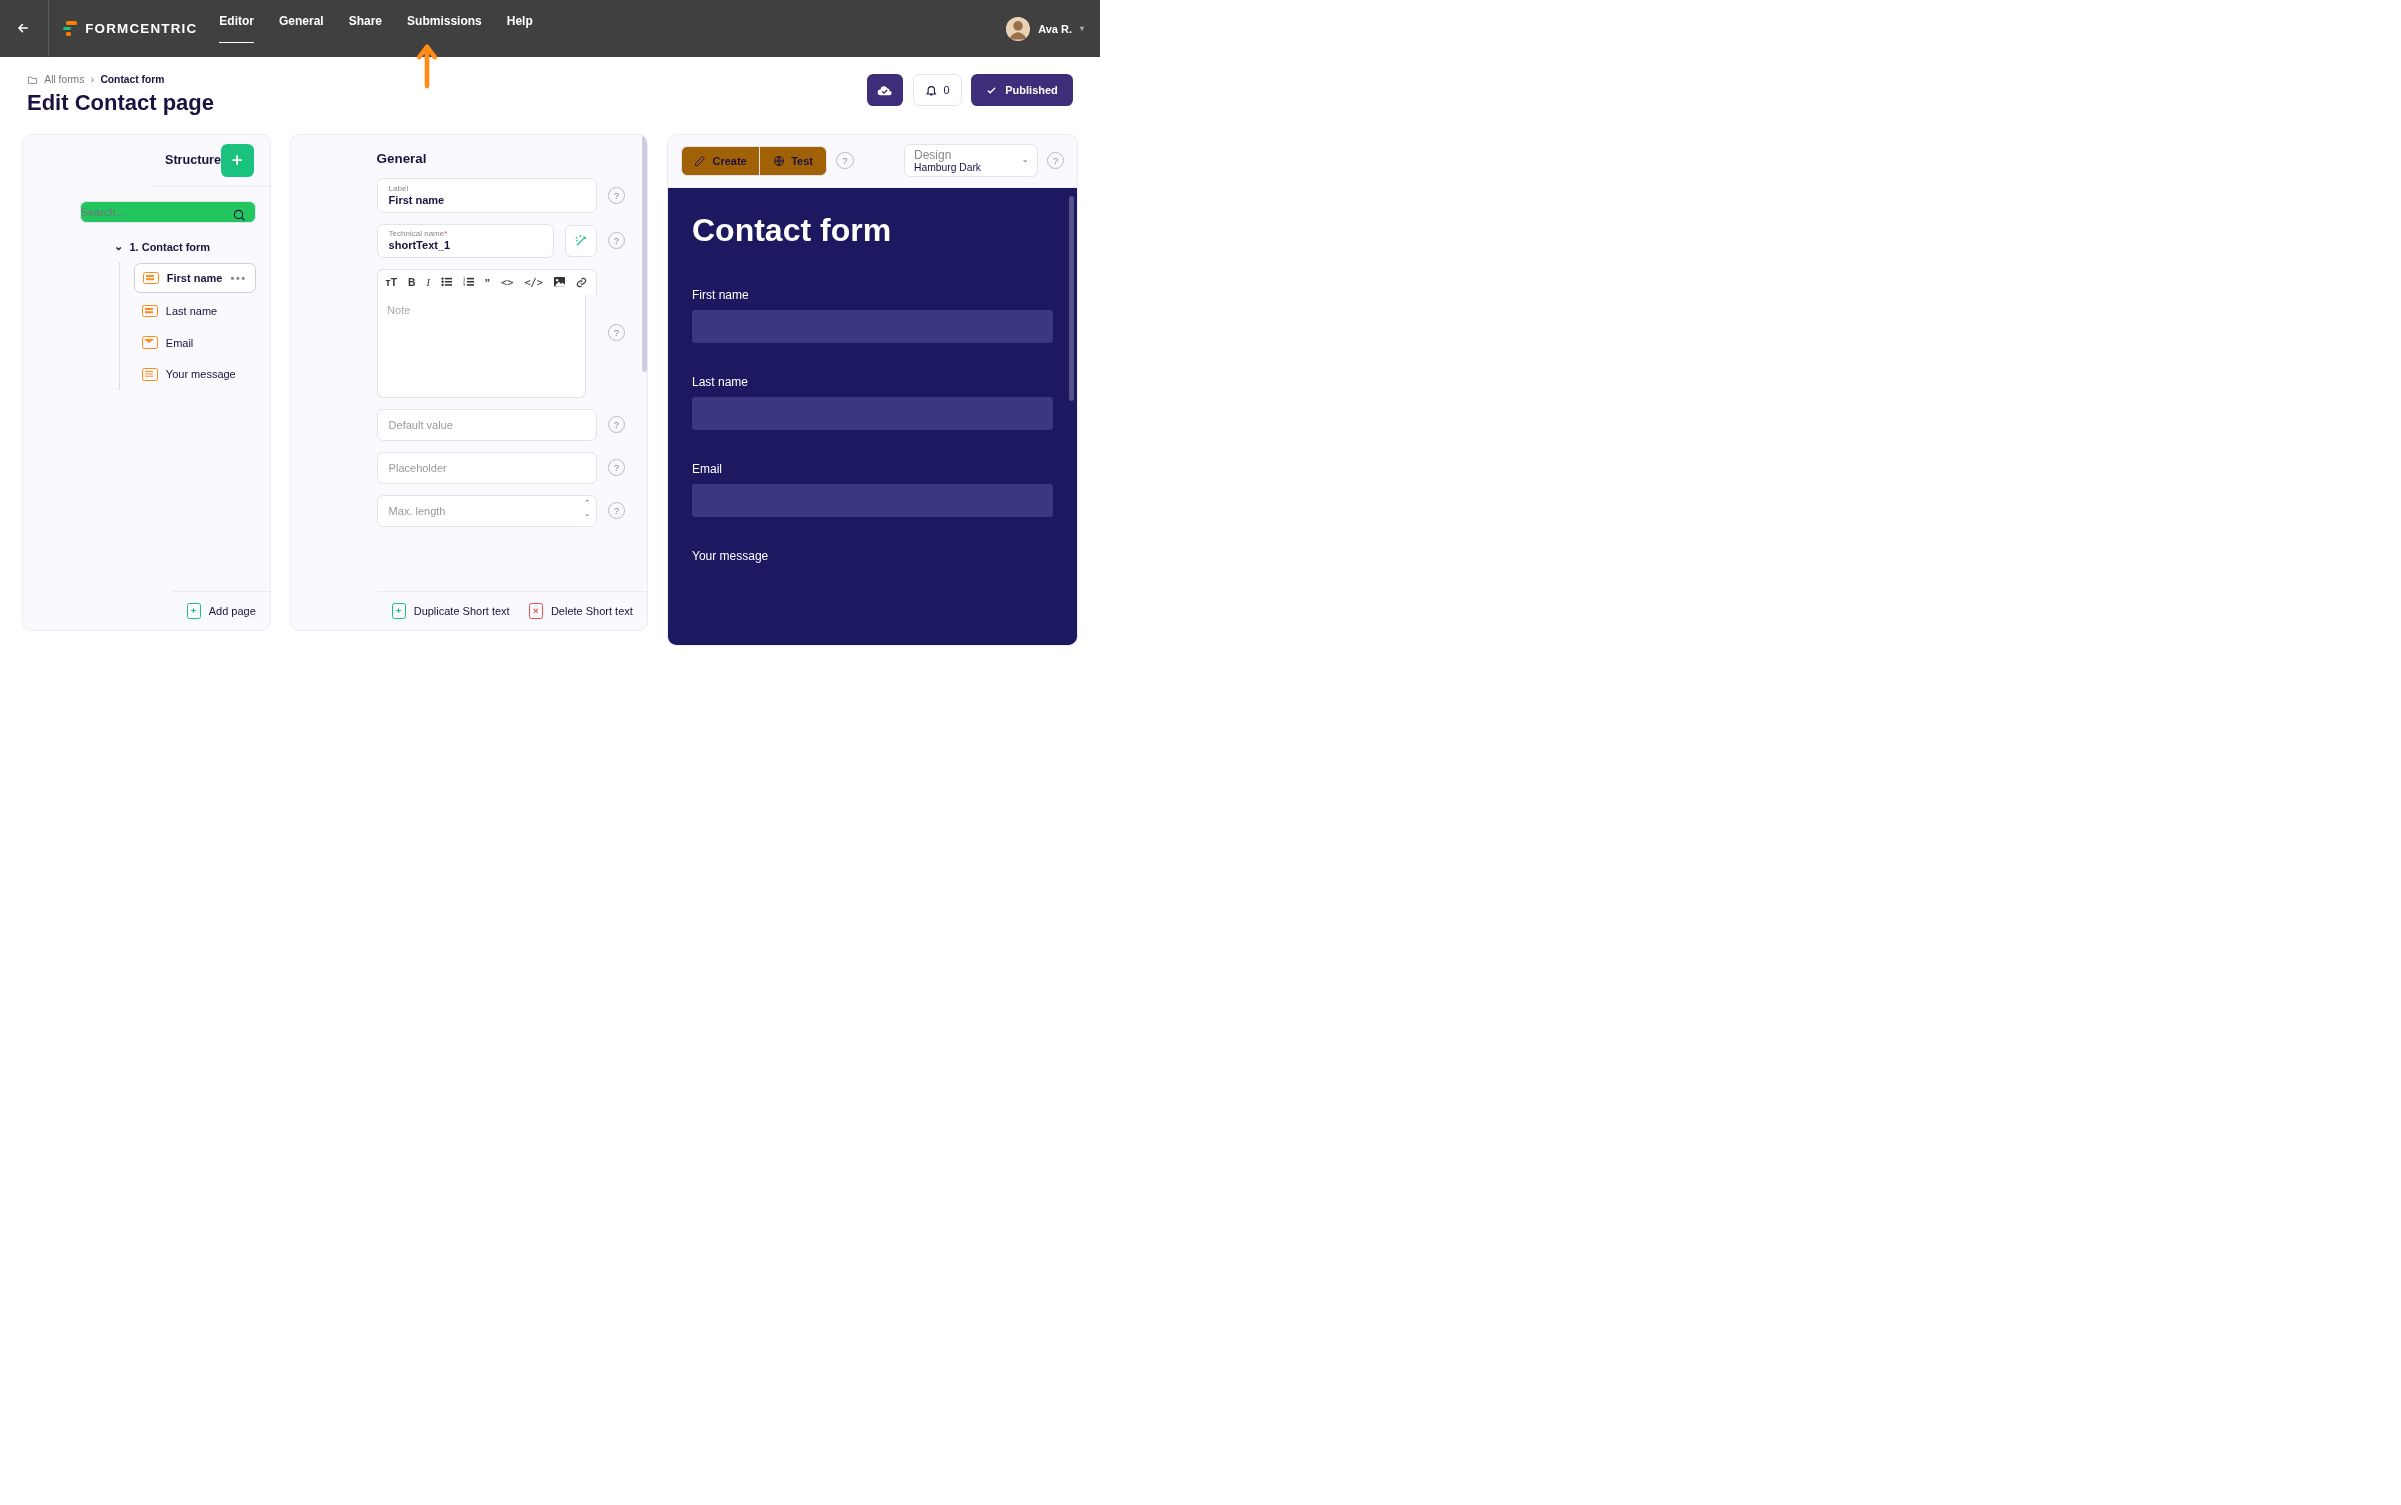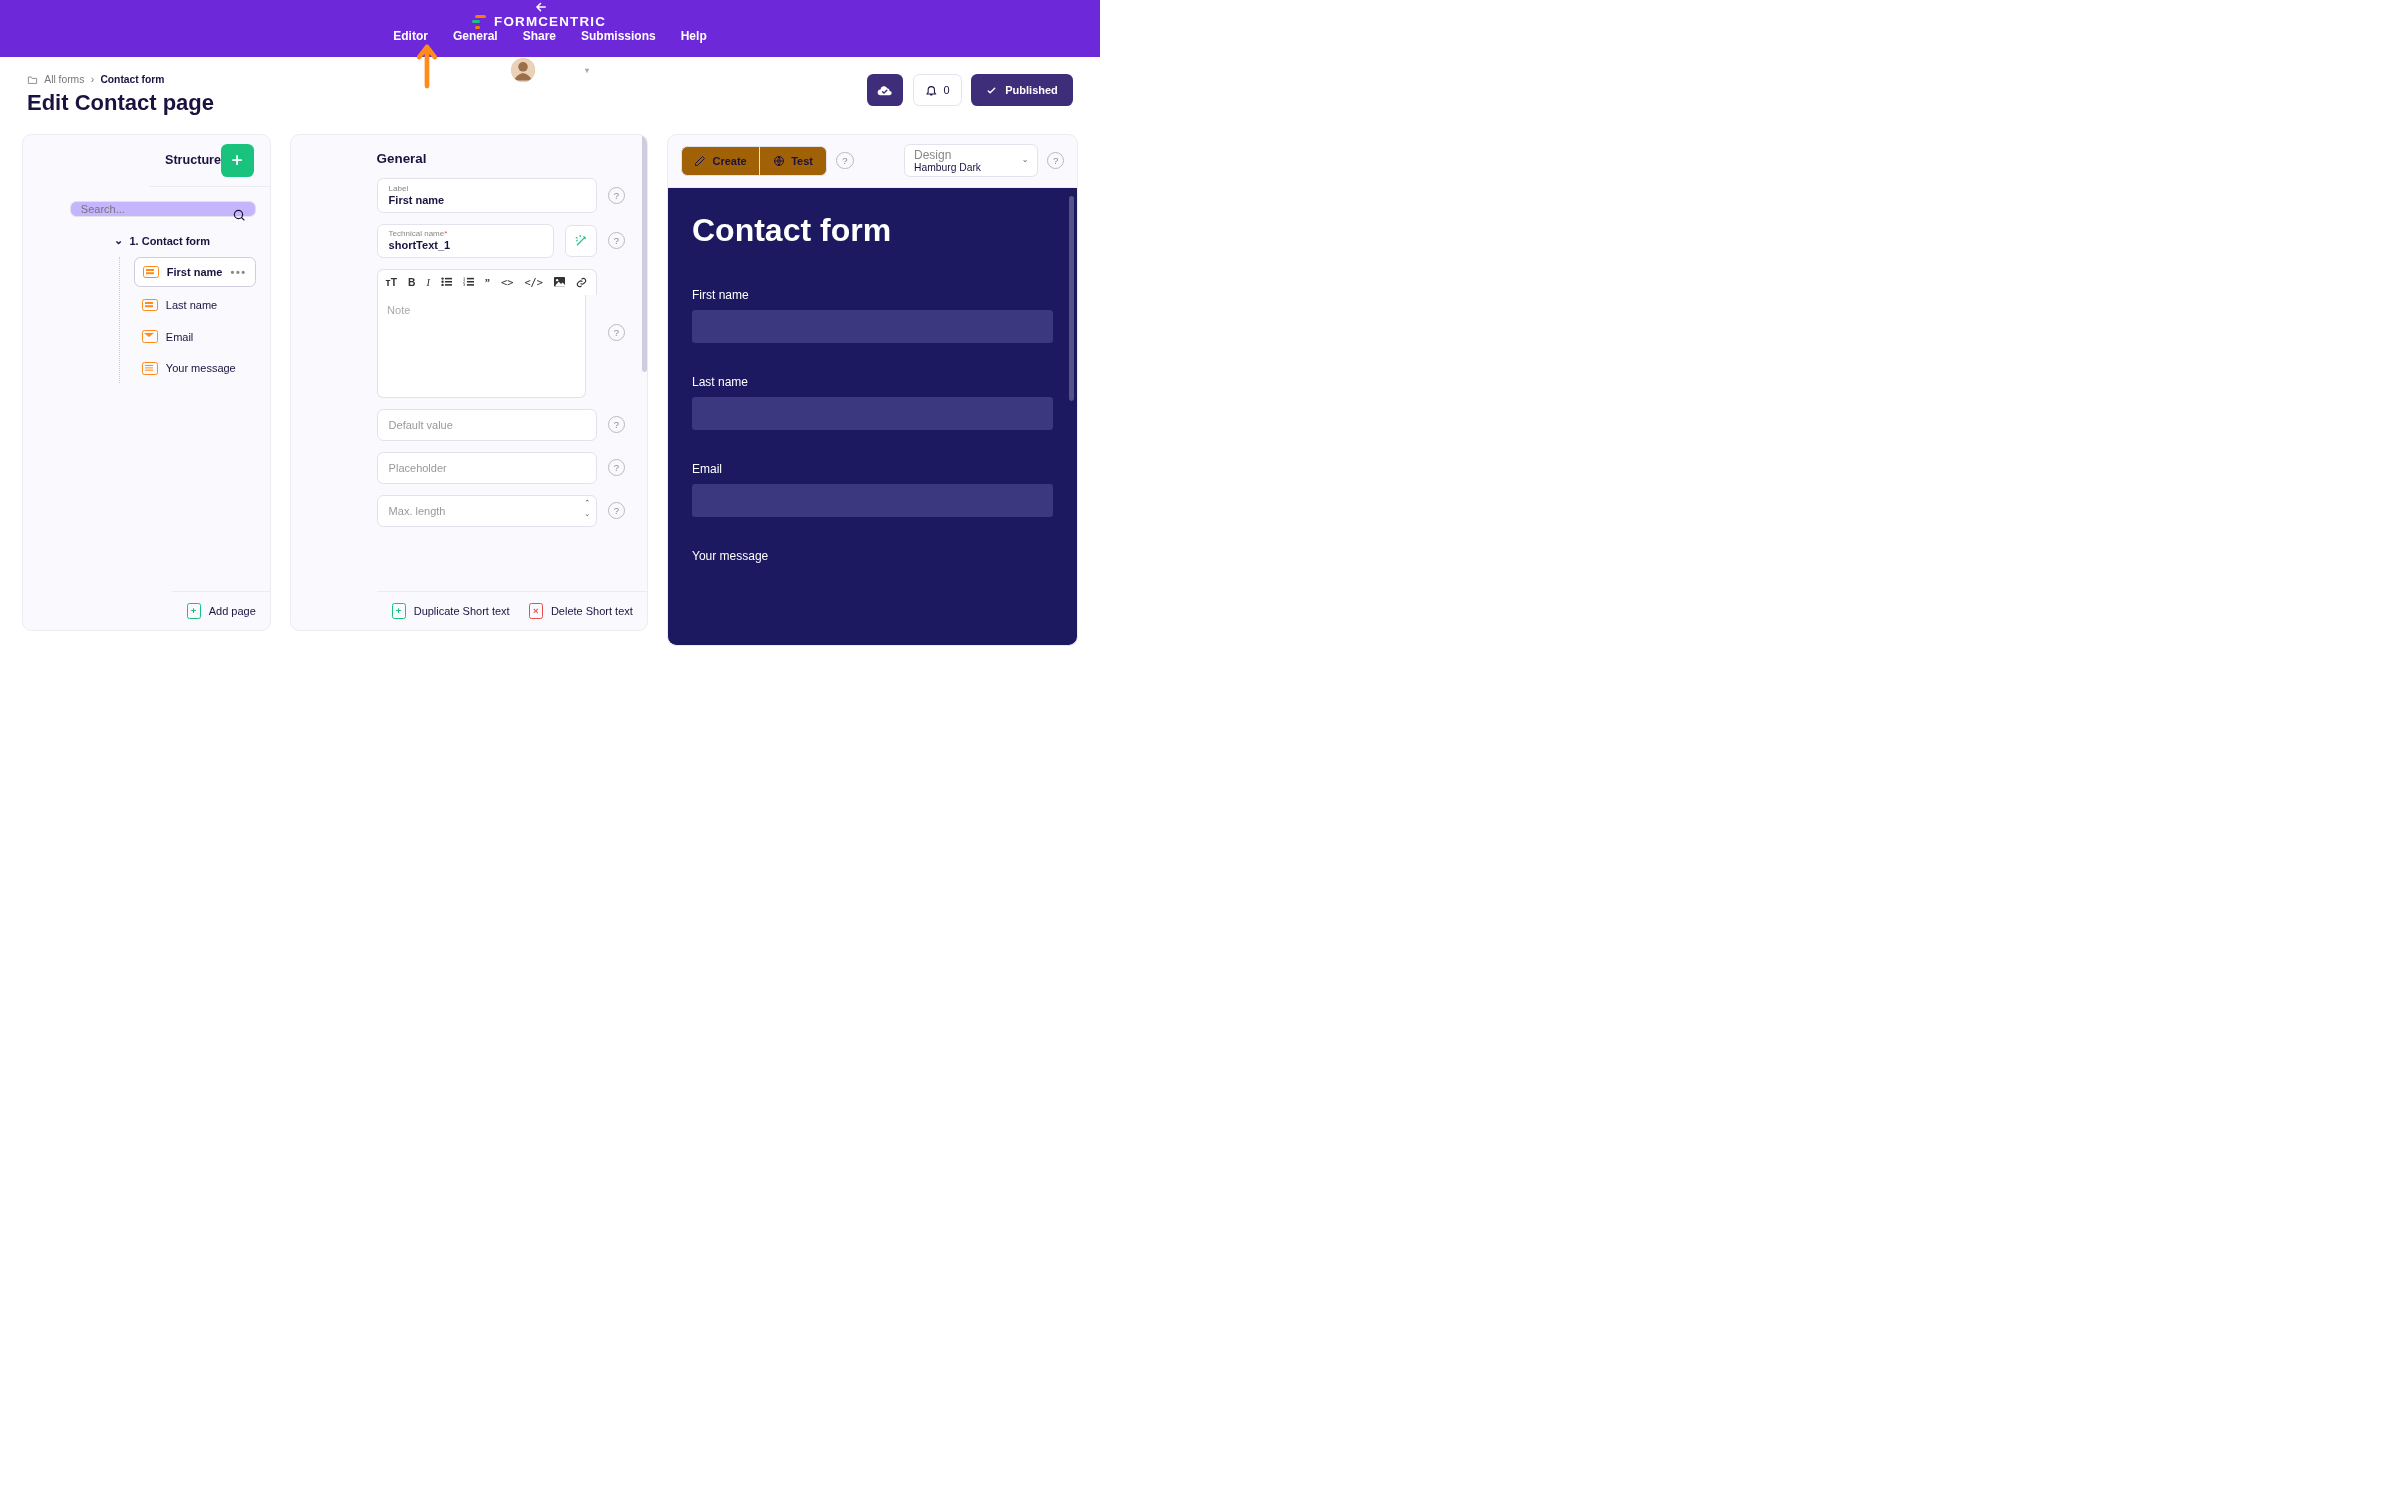--- a/index.html
+++ b/index.html
@@ -6,27 +6,26 @@
 body {
   font-family: -apple-system, BlinkMacSystemFont, 'Segoe UI', Arial, sans-serif;
   background: #fff;
   color: #1c1240;
   width: 1100px;
   height: 689px;
   overflow: hidden;
   position: relative;
 }
 .top-nav {
-  background: #6d28d9;
+  background: #404040;
   height: 57px;
   display: flex;
   align-items: center;
   padding: 0 16px;
   color: white;
-  flex-direction: column;
 }
 .back-btn { width: 32px; color: #fff; font-size: 16px; cursor: pointer; }
 .divider-v { width: 0.8px; height: 57px; background: rgba(255,255,255,0.15); margin: 0 14.2px 0 0; }
 .logo { display: flex; align-items: center; gap: 8px; margin-right: 22px; }
 .logo-mark { width: 14.2px; height: 14.2px; position: relative; }
 .logo-mark span:nth-child(1) { position: absolute; width: 11px; height: 3.2px; background: #ff7a00; border-radius: 1.6px; top: 0; left: 3.2px; }
 .logo-mark span:nth-child(2) { position: absolute; width: 8px; height: 3.2px; background: #19c37d; border-radius: 1.6px; top: 5.5px; left: 0; }
 .logo-mark span:nth-child(3) { position: absolute; width: 4.7px; height: 3.2px; background: #ff7a00; border-radius: 1.6px; top: 11px; left: 3.2px; }
 .logo-text { font-weight: 800; font-size: 13.4px; letter-spacing: 1.2px; }
 .nav-items { display: flex; gap: 25px; }
@@ -97,22 +96,22 @@
   width: 33px; height: 33px;
   background: #19c37d;
   border-radius: 6.3px;
   color: #fff;
   display: flex; align-items: center; justify-content: center;
   font-size: 17.4px;
   cursor: pointer;
 }
 .search-wrap { padding: 14.2px 14.2px 8px; }
 .search-in {
-  width: 100%; height: 16px; border: 0.8px solid #e3e2ec; border-radius: 6.3px; background: #c4b5fd;
-  padding: 0 32px 0 10px; font-size: 11px; color: #555;
+  width: 100%; height: 22px; border: 0.8px solid #e3e2ec; border-radius: 6.3px; background: #22c55e;
+  padding: 0 32px 0 0; font-size: 11px; color: #555;
 }
 .search-box { position: relative; }
 .search-ic { position: absolute; right: 9.5px; top: 7.1px; color: #333; }
 
 .tree { padding: 3.2px 14.2px 0; font-size: 11px; }
 .tree-root { display: flex; align-items: center; gap: 6.3px; font-weight: 600; padding: 6.3px 0; cursor: pointer; }
 .tree-items { padding-left: 14.2px; border-left: 0.8px dotted #ccc; margin-left: 4.7px; }
 .tree-item {
   display: flex; align-items: center; gap: 8px; padding: 8px 8px; border-radius: 6.3px; cursor: pointer; position: relative;
   margin: 3.2px 0;

